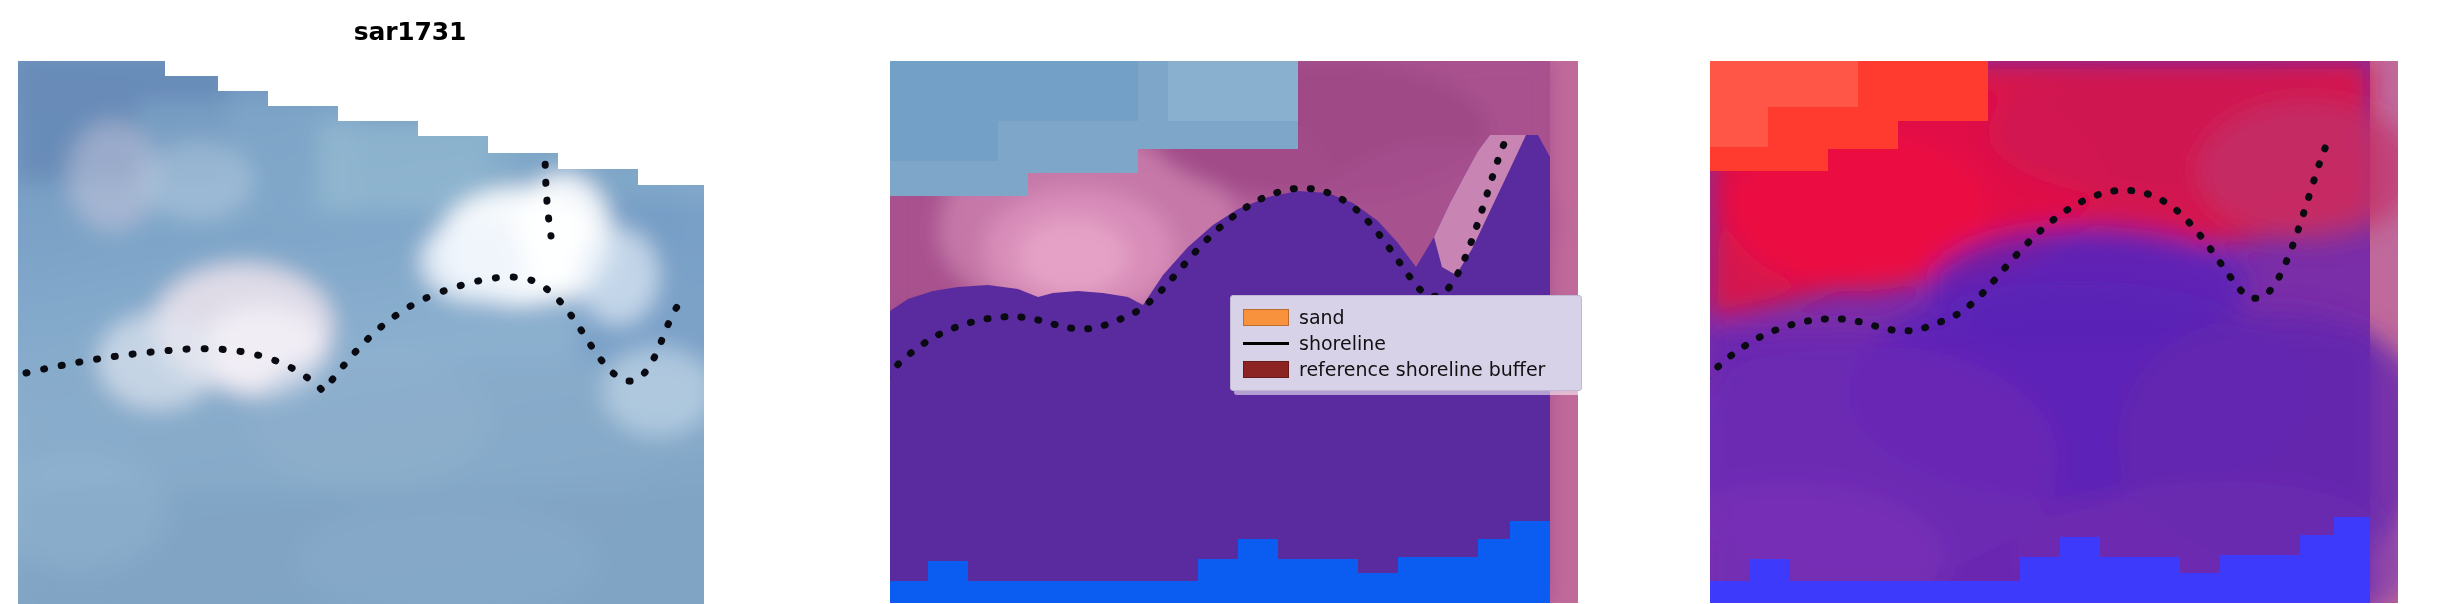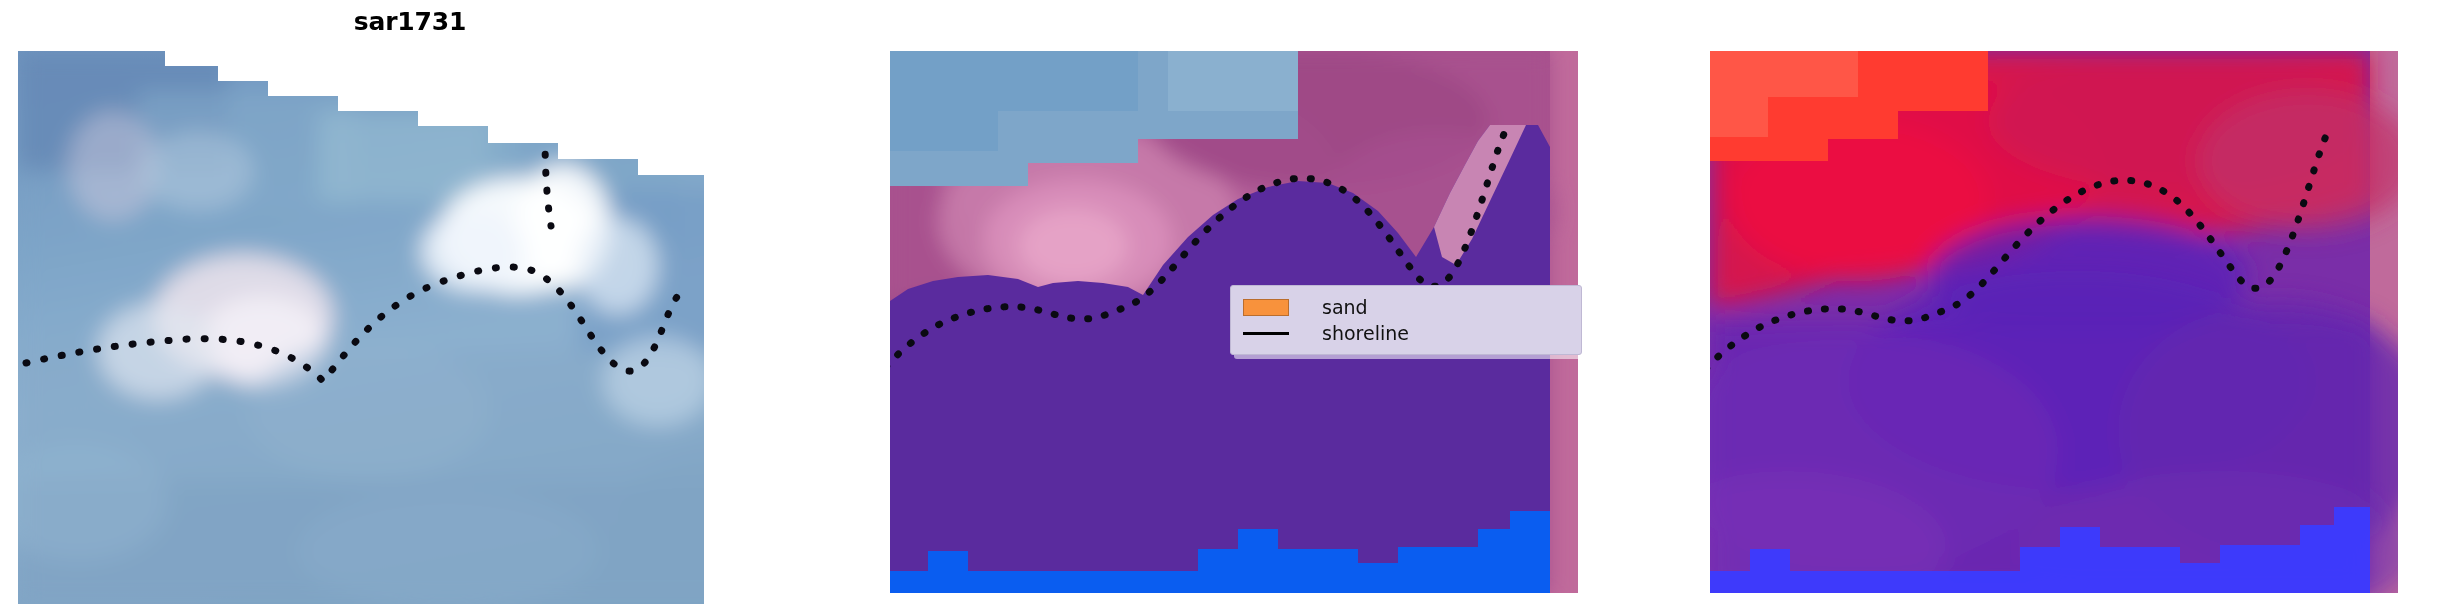--- a/index.html
+++ b/index.html
@@ -16,21 +16,21 @@
   }
   .figure {
     position: absolute;
     left: 0; top: 0;
     width: 2460px;
     height: 604px;
     background: #ffffff;
   }
   .panel {
     position: absolute;
-    top: 3px;
+    top: 13px;
     width: 820px;
     height: 516px;
   }
   .panel-1 { left: 0px; }
   .panel-2 { left: 820px; }
   .panel-3 { left: 1640px; }
 
   .panel-title {
     position: absolute;
     top: 4px;
@@ -88,21 +88,21 @@
     align-items: center;
     justify-content: center;
     flex: 0 0 auto;
   }
   .legend-line {
     width: 46px;
     height: 3px;
     background: #000000;
   }
   .legend-label {
-    margin-left: 33px;
+    margin-left: 10px;
     font-size: 19px;
     color: #111111;
     white-space: nowrap;
     line-height: 22px;
   }
 </style>
 </head>
 <body>
 
 <div class="figure">
@@ -223,20 +223,24 @@
       <div class="legend-row">
         <span class="legend-swatch" style="background:#f8923c"></span>
         <span class="legend-label">sand</span>
       </div>
       <div class="legend-row">
         <span class="legend-line-wrap">
             <span class="legend-line"></span>
           </span>
         <span class="legend-label">shoreline</span>
       </div>
+      <div class="legend-row">
+        <span class="legend-swatch" style="background:#8b2422"></span>
+        <span class="legend-label">reference shoreline buffer</span>
+      </div>
     </div>
   </div>
 
   <div class="panel panel-3">
     <div class="axes">
       <svg width="786" height="556" viewBox="0 0 786 556" xmlns="http://www.w3.org/2000/svg">
         <defs>
           <clipPath id="clipL5">
             <path d="M52,0 H740 V542 H52 Z"></path>
           </clipPath>

